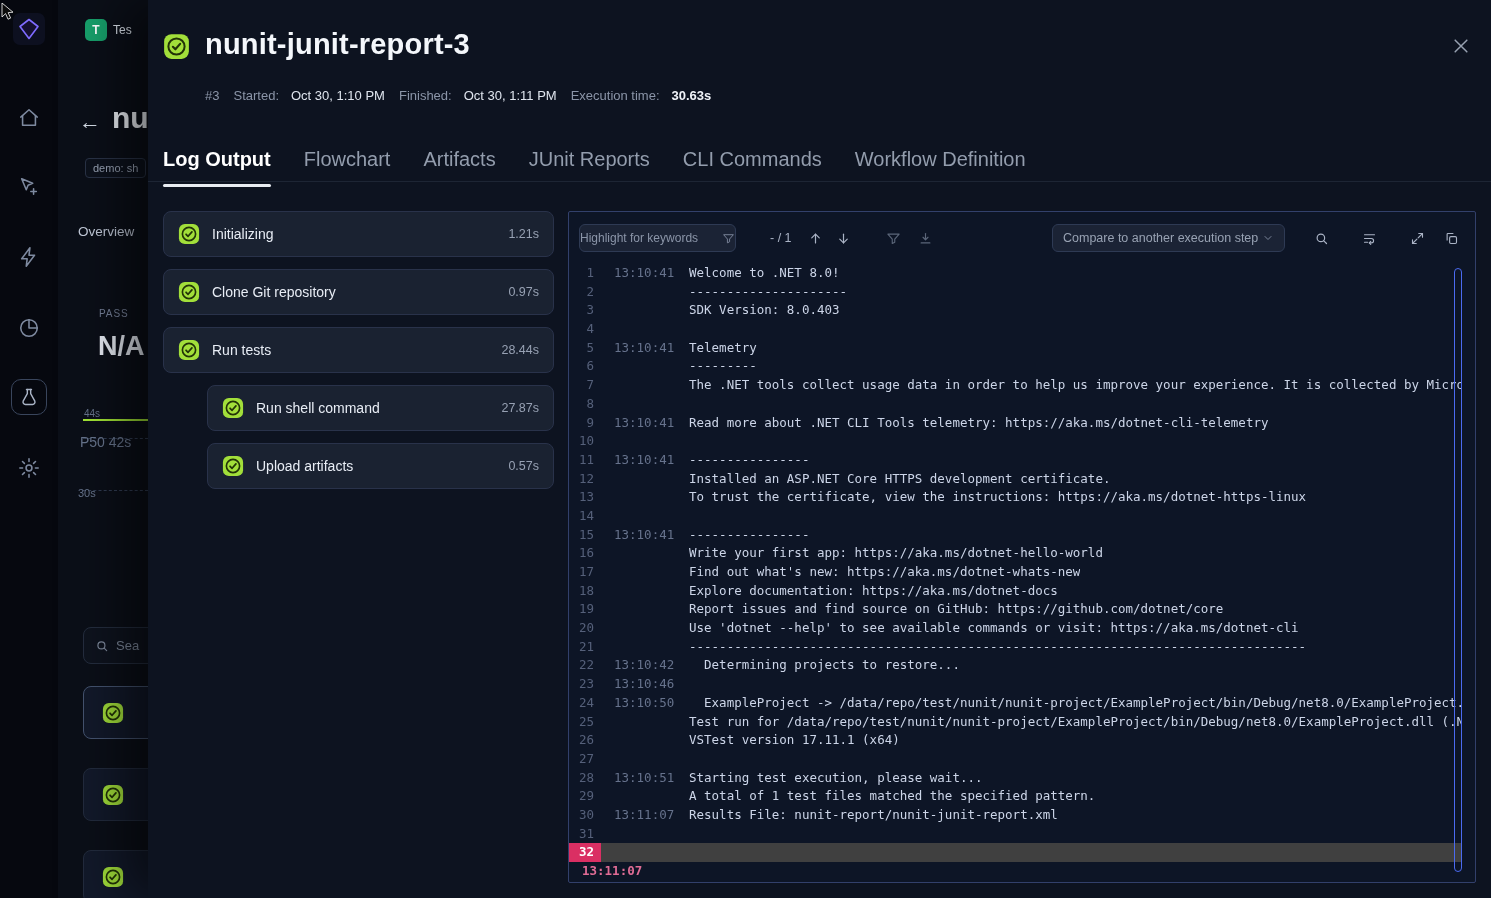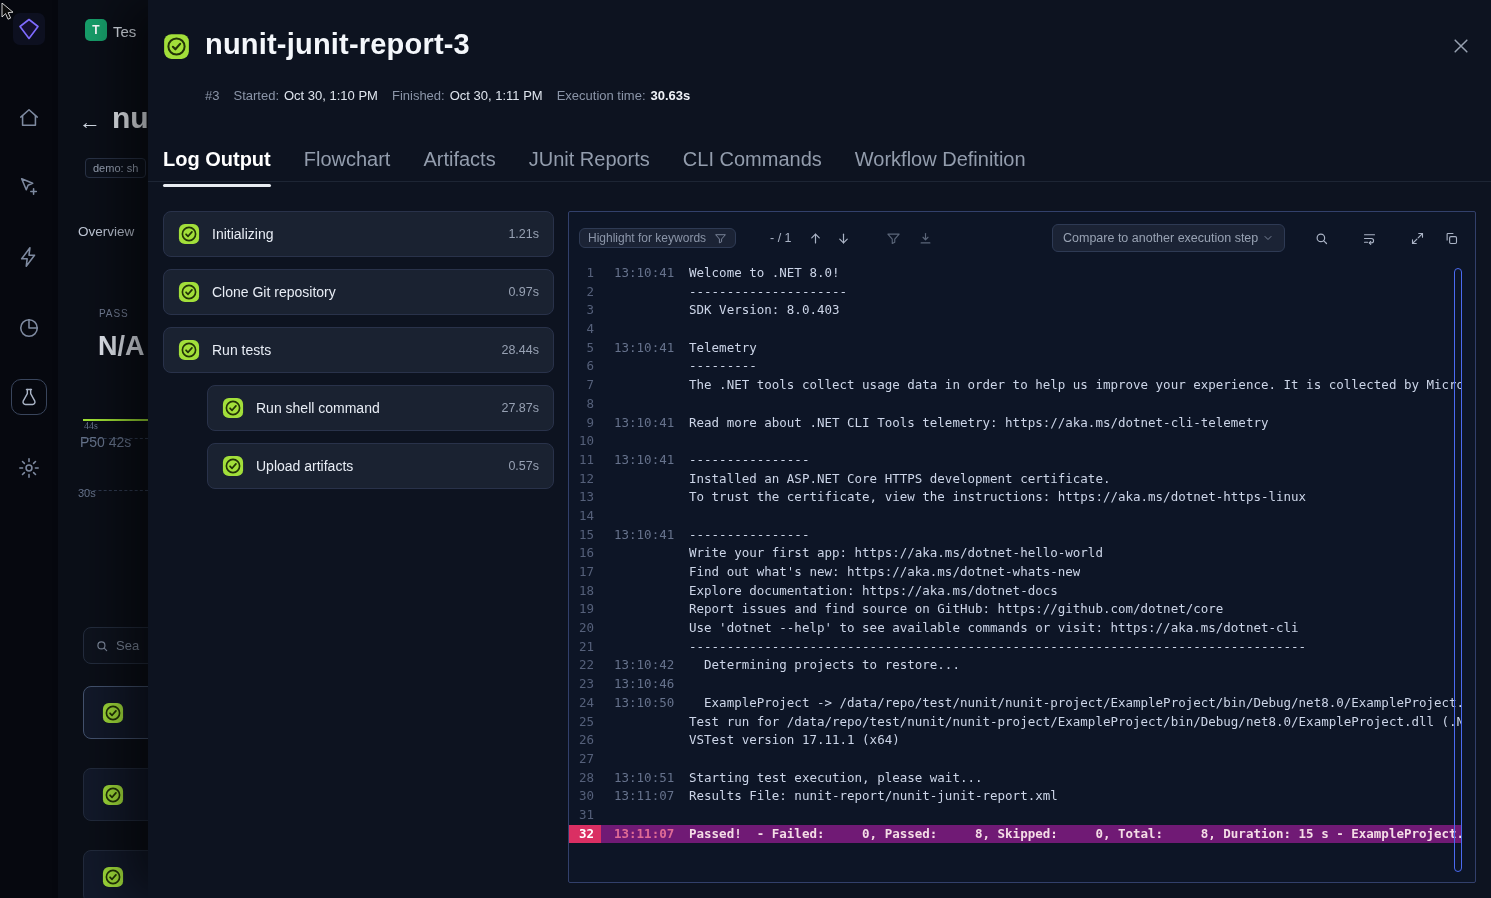--- a/index.html
+++ b/index.html
@@ -12,53 +12,53 @@
   .rail-icon { position:absolute; left:18px; width:22px; height:22px; color:#7e8aa0; cursor:pointer; }
   .rail-icon svg { width:100%; height:100%; display:block; }
   .logo-box { position:absolute; left:13px; top:13px; width:32px; height:32px; border-radius:7px; background:#0d1020; display:flex; align-items:center; justify-content:center; }
   .logo-box svg { width:24px; height:24px; }
   .flask-frame { position:absolute; left:11px; top:379px; width:36px; height:36px; border:1px solid #39455c; border-radius:10px; display:flex; align-items:center; justify-content:center; color:#aab4c6; }
   .flask-frame svg { width:20px; height:20px; }
 
   
   .bgpage { position:absolute; inset:0; z-index:1; }
   .ws-badge { position:absolute; left:85px; top:19px; width:22px; height:22px; border-radius:5px; background:#17a06b; color:#fff; font-size:12px; font-weight:bold; display:flex; align-items:center; justify-content:center; }
-  .ws-name { position:absolute; left:113px; top:23px; font-size:15px; color:#dfe5ee; }
+  .ws-name { position:absolute; left:113px; top:23px; font-size:12px; color:#dfe5ee; }
   .bg-back { position:absolute; left:79px; top:109px; font-size:22px; color:#d6dde8; cursor:pointer; }
   .bg-title { position:absolute; left:112px; top:101px; font-size:30px; font-weight:700; color:#f2f6fb; }
   .bg-pill { position:absolute; left:85px; top:158px; height:20px; line-height:18px; padding:0 7px; border:1px solid #2a3347; border-radius:4px; font-size:11px; color:#9aa4b6; background:#0d121d; }
   .bg-overview { position:absolute; left:78px; top:224px; font-size:13.5px; color:#c3cbda; font-weight:500; }
   .bg-pass { position:absolute; left:99px; top:308px; font-size:10px; letter-spacing:.09em; color:#77829a; }
   .bg-na { position:absolute; left:98px; top:331px; font-size:27px; font-weight:600; color:#e9eef6; }
   .bg-spark { position:absolute; left:83px; top:419px; width:65px; height:2px; background:#a3e635; }
   .bg-grid1 { position:absolute; left:83px; top:438px; width:65px; border-top:1px dashed #313c52; }
   .bg-grid2 { position:absolute; left:83px; top:490px; width:65px; border-top:1px dashed #313c52; }
   .bg-ax { position:absolute; font-size:10px; color:#67748c; }
-  .bg-ax.a1 { left:84px; top:420px;font-family:Liberation Serif, serif; }
+  .bg-ax.a1 { left:84px; top:408px; }
   .bg-ax.a2 { left:80px; top:434px; font-size:14px; }
   .bg-ax.a3 { left:78px; top:487px; font-size:11px; }
   .bg-search { position:absolute; left:83px; top:627px; width:120px; height:37px; background:#0e131e; border:1px solid #242d3e; border-radius:8px; display:flex; align-items:center; gap:7px; padding:0 11px; color:#7e899c; font-size:13px; cursor:text; }
   .bg-search svg { width:14px; height:14px; flex:none; }
   .bg-row { position:absolute; left:83px; width:120px; height:53px; background:#12192a; border:1px solid #222b3d; border-radius:8px; }
   .bg-row.r1 { top:686px; border-color:#44536f; }
   .bg-row.r2 { top:768px; }
   .bg-row.r3 { top:850px; }
   .bg-check { position:absolute; left:18px; top:15px; width:22px; height:22px; }
   .bg-check svg { width:100%; height:100%; display:block; }
 
   
   .modal { position:absolute; left:148px; top:0; width:1343px; height:898px; background:#0d1320; box-shadow:-24px 0 48px rgba(0,0,0,.55); z-index:3; }
   .modal-check { position:absolute; left:15px; top:33px; width:27px; height:27px; }
   .modal-check svg { width:100%; height:100%; display:block; }
   .modal-title { position:absolute; left:57px; top:28px; font-size:29px; font-weight:700; color:#f4f7fb; letter-spacing:.2px; }
   .close-btn { position:absolute; right:20px; top:36px; width:20px; height:20px; color:#97a1b1; cursor:pointer; }
   .close-btn svg { width:100%; height:100%; }
 
   .meta { position:absolute; left:57px; top:88px; display:flex; align-items:center; gap:14px; font-size:13px; }
-  .meta .grp { display:flex; gap:5px; }
+  .meta .grp { display:flex; gap:12px; }
   .meta .lab { color:#8b95a8; }
   .meta .val { color:#dfe5ee; }
   .meta .val.strong { color:#f0f3f8; font-weight:600; }
   .meta .runno { color:#8b95a8; }
 
   .tabs { position:absolute; left:15px; top:148px; display:flex; gap:33px; }
   .tab { position:relative; font-size:20px; color:#939dad; cursor:pointer; padding-bottom:2px; }
   .tab.active { color:#ffffff; font-weight:600; }
   .tab.active::after { content:""; position:absolute; left:0; right:0; bottom:-14px; height:3px; background:#e8ecf2; border-radius:2px; }
   .tab-divider { position:absolute; left:0; right:0; top:181px; height:1px; background:#1d2534; }
@@ -68,38 +68,38 @@
   .step { height:46px; margin-bottom:12px; background:#1a2231; border:1px solid #29324a; border-radius:8px; display:flex; align-items:center; padding:0 14px; cursor:pointer; }
   .step.indent { margin-left:44px; }
   .step .check { width:22px; height:22px; flex:none; }
   .step .check svg { width:100%; height:100%; display:block; }
   .step .name { margin-left:12px; font-size:14px; color:#e8edf5; font-weight:500; }
   .step .dur { margin-left:auto; font-size:12.5px; color:#97a1b3; }
 
   
   .log-panel { position:absolute; left:420px; top:211px; width:908px; height:672px; background:#0d1526; border:1.5px solid #32406b; border-radius:2px; overflow:hidden; }
   .log-toolbar { position:absolute; left:10px; right:12px; top:11px; height:30px; display:flex; align-items:center; }
-  .hl-input { width:157px; height:20px; background:#1b2335; border:1px solid #2e3a54; border-radius:6px; display:flex; align-items:center; justify-content:space-between; padding:0 8px; color:#8b95a8; font-size:12px; cursor:text; }
+  .hl-input { width:157px; height:28px; background:#1b2335; border:1px solid #2e3a54; border-radius:6px; display:flex; align-items:center; justify-content:space-between; padding:0 0; color:#8b95a8; font-size:12px; cursor:text; }
   .hl-input svg { width:13px; height:13px; color:#7a8499; flex:none; }
   .match-counter { margin-left:34px; font-size:12.5px; color:#aab3c5; white-space:pre; }
   .tb-icon { width:24px; height:24px; display:flex; align-items:center; justify-content:center; color:#aab3c5; cursor:pointer; flex:none; }
   .tb-icon svg { width:15px; height:15px; }
   .tb-icon.dim { color:#5b6679; }
   .up-btn { margin-left:12px; } .down-btn { margin-left:4px; }
   .funnel-btn { margin-left:26px; } .dl-btn { margin-left:8px; }
   .compare-select { margin-left:auto; width:233px; height:28px; background:#1b2335; border:1px solid #2e3a54; border-radius:6px; display:flex; align-items:center; justify-content:space-between; padding:0 10px; font-size:12.5px; color:#98a2b3; cursor:pointer; }
   .compare-select svg { width:12px; height:12px; color:#7a8499; flex:none; }
   .search-btn { margin-left:24px; } .wrap-btn { margin-left:24px; } .expand-btn { margin-left:24px; } .copy-btn { margin-left:10px; }
 
   .log-lines { position:absolute; left:0; right:14px; top:52px; bottom:6px; overflow:hidden; font-family:"DejaVu Sans Mono", monospace; font-size:12.5px; line-height:18.7px; }
   .lrow { display:flex; white-space:pre; height:18.7px; }
   .lrow .num { width:32px; min-width:32px; text-align:right; padding-right:7px; color:#55607a; }
   .lrow .lts { width:62px; min-width:62px; margin-left:13px; color:#66728c; }
   .lrow .ltxt { margin-left:13px; color:#ccd5e8; overflow:hidden; }
-  .lrow.hl { background:#701a75; }
+  .lrow.hl { background:#404040;flex-direction:column; }
   .lrow.hl .num { background:#da2f63; color:#ffffff; font-weight:bold; }
   .lrow.hl .lts { color:#e06c95; font-weight:bold; }
   .lrow.hl .ltxt { color:#f4dce6; font-weight:bold; }
 
   .scroll-thumb { position:absolute; right:13px; top:56px; width:8px; height:604px; border:1.5px solid #4b6af0; border-radius:4px; cursor:grab; }
 
   
   .cursor { position:absolute; left:1px; top:3px; z-index:5; width:14px; height:18px; pointer-events:none; }
 </style>
 </head>
@@ -395,20 +395,21 @@
           <div class="lrow"><span class="num">19</span><span class="lts"></span><span class="ltxt">Report issues and find source on GitHub: https://github.com/dotnet/core</span></div>
           <div class="lrow"><span class="num">20</span><span class="lts"></span><span class="ltxt">Use 'dotnet --help' to see available commands or visit: https://aka.ms/dotnet-cli</span></div>
           <div class="lrow"><span class="num">21</span><span class="lts"></span><span class="ltxt">----------------------------------------------------------------------------------</span></div>
           <div class="lrow"><span class="num">22</span><span class="lts">13:10:42</span><span class="ltxt">  Determining projects to restore...</span></div>
           <div class="lrow"><span class="num">23</span><span class="lts">13:10:46</span></div>
           <div class="lrow"><span class="num">24</span><span class="lts">13:10:50</span><span class="ltxt">  ExampleProject -&gt; /data/repo/test/nunit/nunit-project/ExampleProject/bin/Debug/net8.0/ExampleProject.dll</span></div>
           <div class="lrow"><span class="num">25</span><span class="lts"></span><span class="ltxt">Test run for /data/repo/test/nunit/nunit-project/ExampleProject/bin/Debug/net8.0/ExampleProject.dll (.NETCoreApp,Version=v8.0)</span></div>
           <div class="lrow"><span class="num">26</span><span class="lts"></span><span class="ltxt">VSTest version 17.11.1 (x64)</span></div>
           <div class="lrow"><span class="num">27</span><span class="lts"></span><span class="ltxt"></span></div>
           <div class="lrow"><span class="num">28</span><span class="lts">13:10:51</span><span class="ltxt">Starting test execution, please wait...</span></div>
+          <div class="lrow"><span class="num">29</span><span class="lts"></span><span class="ltxt">A total of 1 test files matched the specified pattern.</span></div>
           <div class="lrow"><span class="num">30</span><span class="lts">13:11:07</span><span class="ltxt">Results File: nunit-report/nunit-junit-report.xml</span></div>
           <div class="lrow"><span class="num">31</span><span class="lts"></span><span class="ltxt"></span></div>
           <div class="lrow hl"><span class="num">32</span><span class="lts">13:11:07</span><span class="ltxt">Passed!  - Failed:     0, Passed:     8, Skipped:     0, Total:     8, Duration: 15 s - ExampleProject.dll (net8.0)</span></div>
         </div>
       <div class="scroll-thumb"></div>
     </div>
   </div>
 </div>
 
 </body></html>

